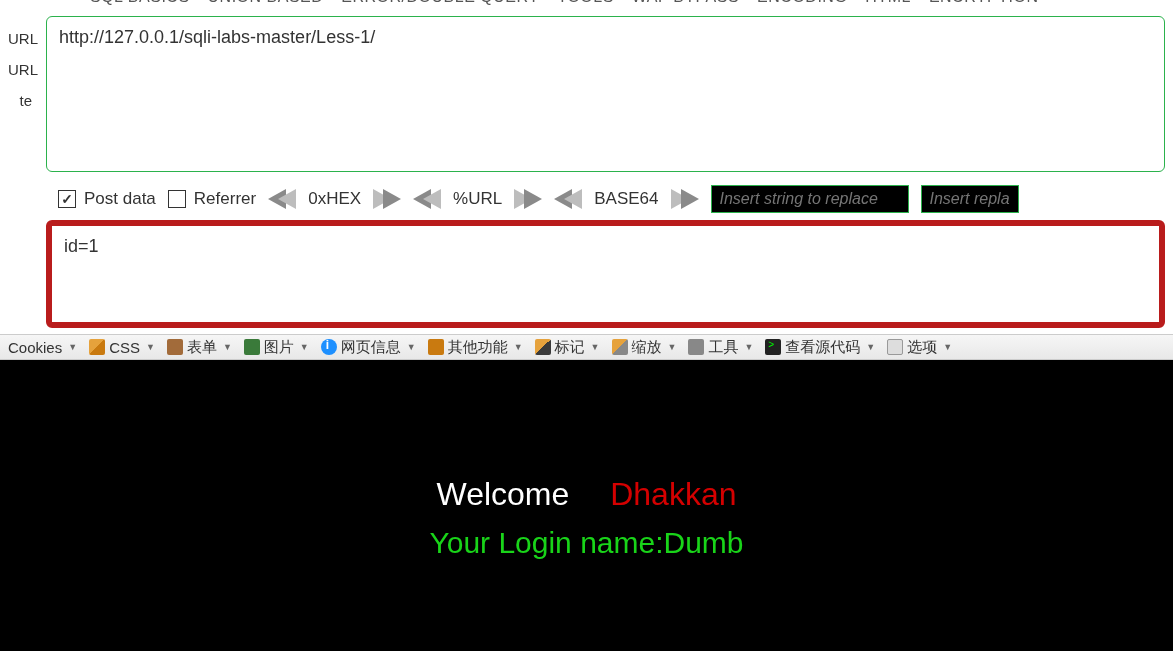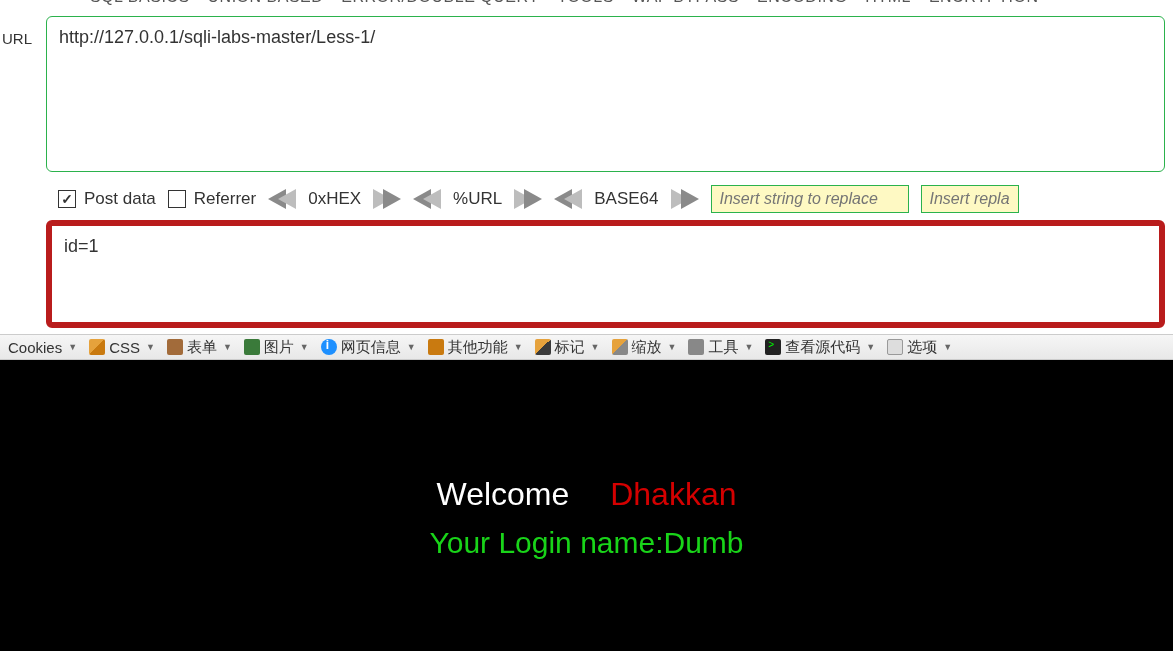--- a/index.html
+++ b/index.html
@@ -1,40 +1,40 @@
 <!DOCTYPE html>
 <html><head>
 <meta charset="utf-8">
 <style>
   * { box-sizing: border-box; margin: 0; padding: 0; }
   body { font-family: Arial, sans-serif; font-size: 14px; background: #fff; width: 1173px; height: 651px; overflow: hidden; position: relative; }
 
   .top-menu { display: flex; gap: 18px; padding: 0 12px; height: 12px; align-items: flex-start; color: #555; font-size: 16px; letter-spacing: 0.5px; margin-left: 78px; overflow: hidden; }
   .top-menu-item { white-space: nowrap; cursor: pointer; position: relative; top: -12px; }
 
-  .left-sidebar { position: absolute; left: 0; top: 30px; width: 32px; display: flex; gap: 14px; padding-left: 2px; color: #333; font-size: 15px; }
+  .left-sidebar { position: absolute; left: 0; top: 30px; width: 32px; display: flex; flex-direction: column; gap: 14px; padding-left: 8px; color: #333; font-size: 15px; }
   .left-sidebar-item { text-align: right; cursor: pointer; }
 
   .url-box { position: absolute; left: 46px; top: 16px; right: 8px; height: 156px; border: 1px solid #2bb24c; border-radius: 6px; background: #fff; padding: 10px 12px; }
   .url-text { font-size: 18px; color: #333; }
 
   .controls-row { position: absolute; left: 58px; top: 184px; right: 8px; height: 30px; display: flex; align-items: center; gap: 12px; }
   .chk { display: inline-flex; align-items: center; gap: 8px; font-size: 17px; color: #333; cursor: pointer; }
   .chkbox { width: 18px; height: 18px; border: 1.5px solid #333; display: inline-flex; align-items: center; justify-content: center; font-size: 14px; }
   .chkbox.checked::after { content: "✓"; color: #333; font-weight: bold; }
 
   .hex-btn { display: inline-flex; align-items: center; cursor: pointer; }
   .arrow { width: 0; height: 0; border-top: 10px solid transparent; border-bottom: 10px solid transparent; }
   .arrow.left { border-right: 18px solid #8a8a8a; }
   .arrow.right { border-left: 18px solid #8a8a8a; }
   .arrow.left.inner { border-right: 18px solid #bdbdbd; margin-left: -8px; }
   .arrow.right.inner { border-left: 18px solid #bdbdbd; margin-right: -8px; }
   .hex-label { font-size: 17px; color: #333; padding: 0 12px; }
 
-  .insert-input { height: 28px; border: 1px solid #2bb24c; padding: 2px 8px; font-size: 16px; font-style: italic; color: #8a8a8a; background: #fef9c3; }
+  .insert-input { height: 28px; border: 1px solid #2bb24c; padding: 2px 8px; font-size: 16px; font-style: italic; color: #8a8a8a; background: #000000; }
   .insert-input.wide { width: 198px; }
   .insert-input.narrow { width: 98px; text-align: center; }
 
   .post-box { position: absolute; left: 46px; top: 220px; right: 8px; height: 108px; border: 6px solid #b91c1c; border-radius: 6px; background: #fff; padding: 10px 12px; font-size: 18px; color: #333; }
 
   .toolbar { position: absolute; left: 0; top: 334px; right: 0; height: 26px; background: linear-gradient(#f6f6f6,#e8e8e8); border-top: 1px solid #ccc; border-bottom: 1px solid #ccc; display: flex; align-items: center; gap: 8px; padding: 0 6px; font-size: 15px; color: #333; }
   .tb-item { display: inline-flex; align-items: center; gap: 4px; cursor: pointer; padding: 0 2px; }
   .tb-icon { width: 16px; height: 16px; display: inline-block; }
   .drop { font-size: 9px; color: #666; margin-left: 2px; }
   .ico-pencil { background: linear-gradient(135deg,#e6a23c 50%,#c97a10 50%); border-radius: 2px; }

